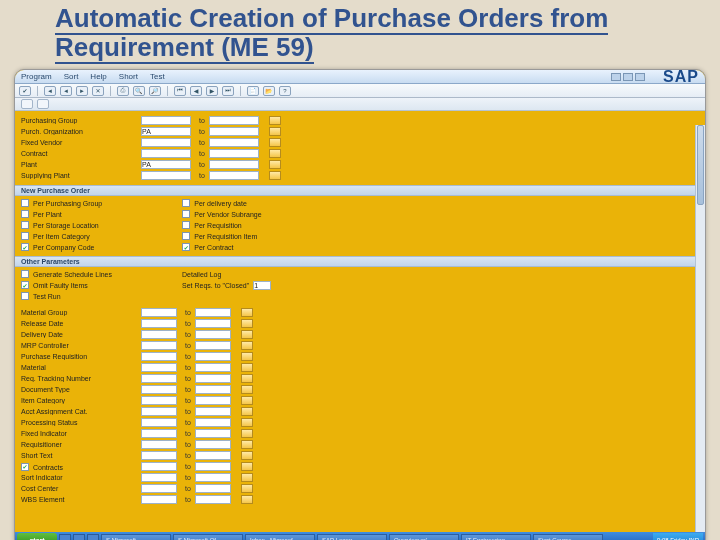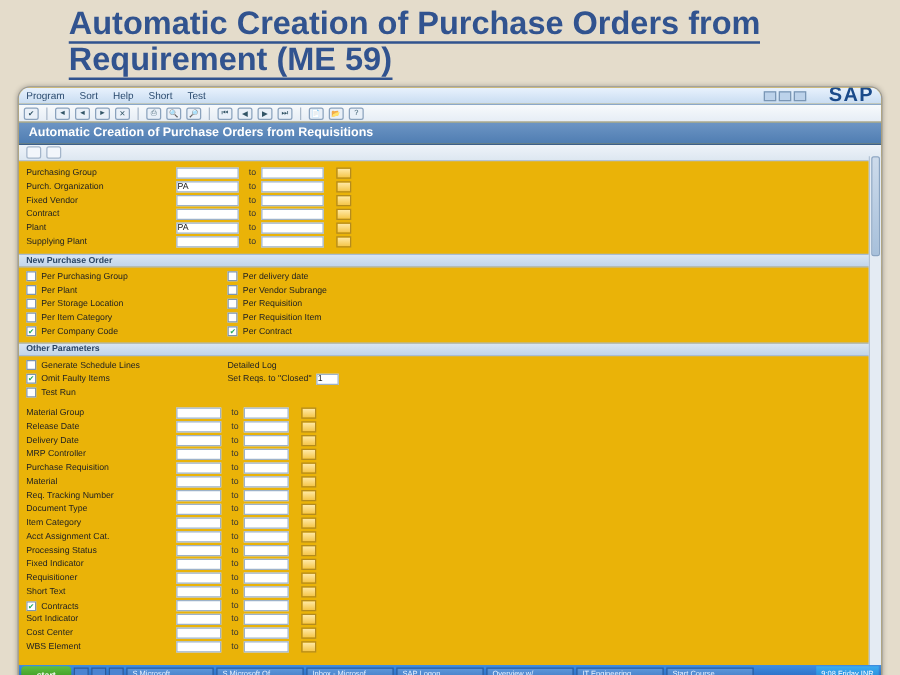--- a/index.html
+++ b/index.html
@@ -76,21 +76,20 @@
     <span class="tb">⏮</span>
     <span class="tb">◀</span>
     <span class="tb">▶</span>
     <span class="tb">⏭</span>
     <span class="sep"></span>
     <span class="tb">📄</span>
     <span class="tb">📂</span>
     <span class="tb">?</span>
   </div>
 
-  <div class="app-title">Automatic Creation of Purchase Orders from Requisitions</div>
 
   <div class="sub-toolbar">
     <span class="tb"></span>
     <span class="tb"></span>
   </div>
 
   <div class="form-area" id="top-fields">
       <div class="row">
         <span class="lbl">Purchasing Group</span>
   <span class="in in-wide"></span>

